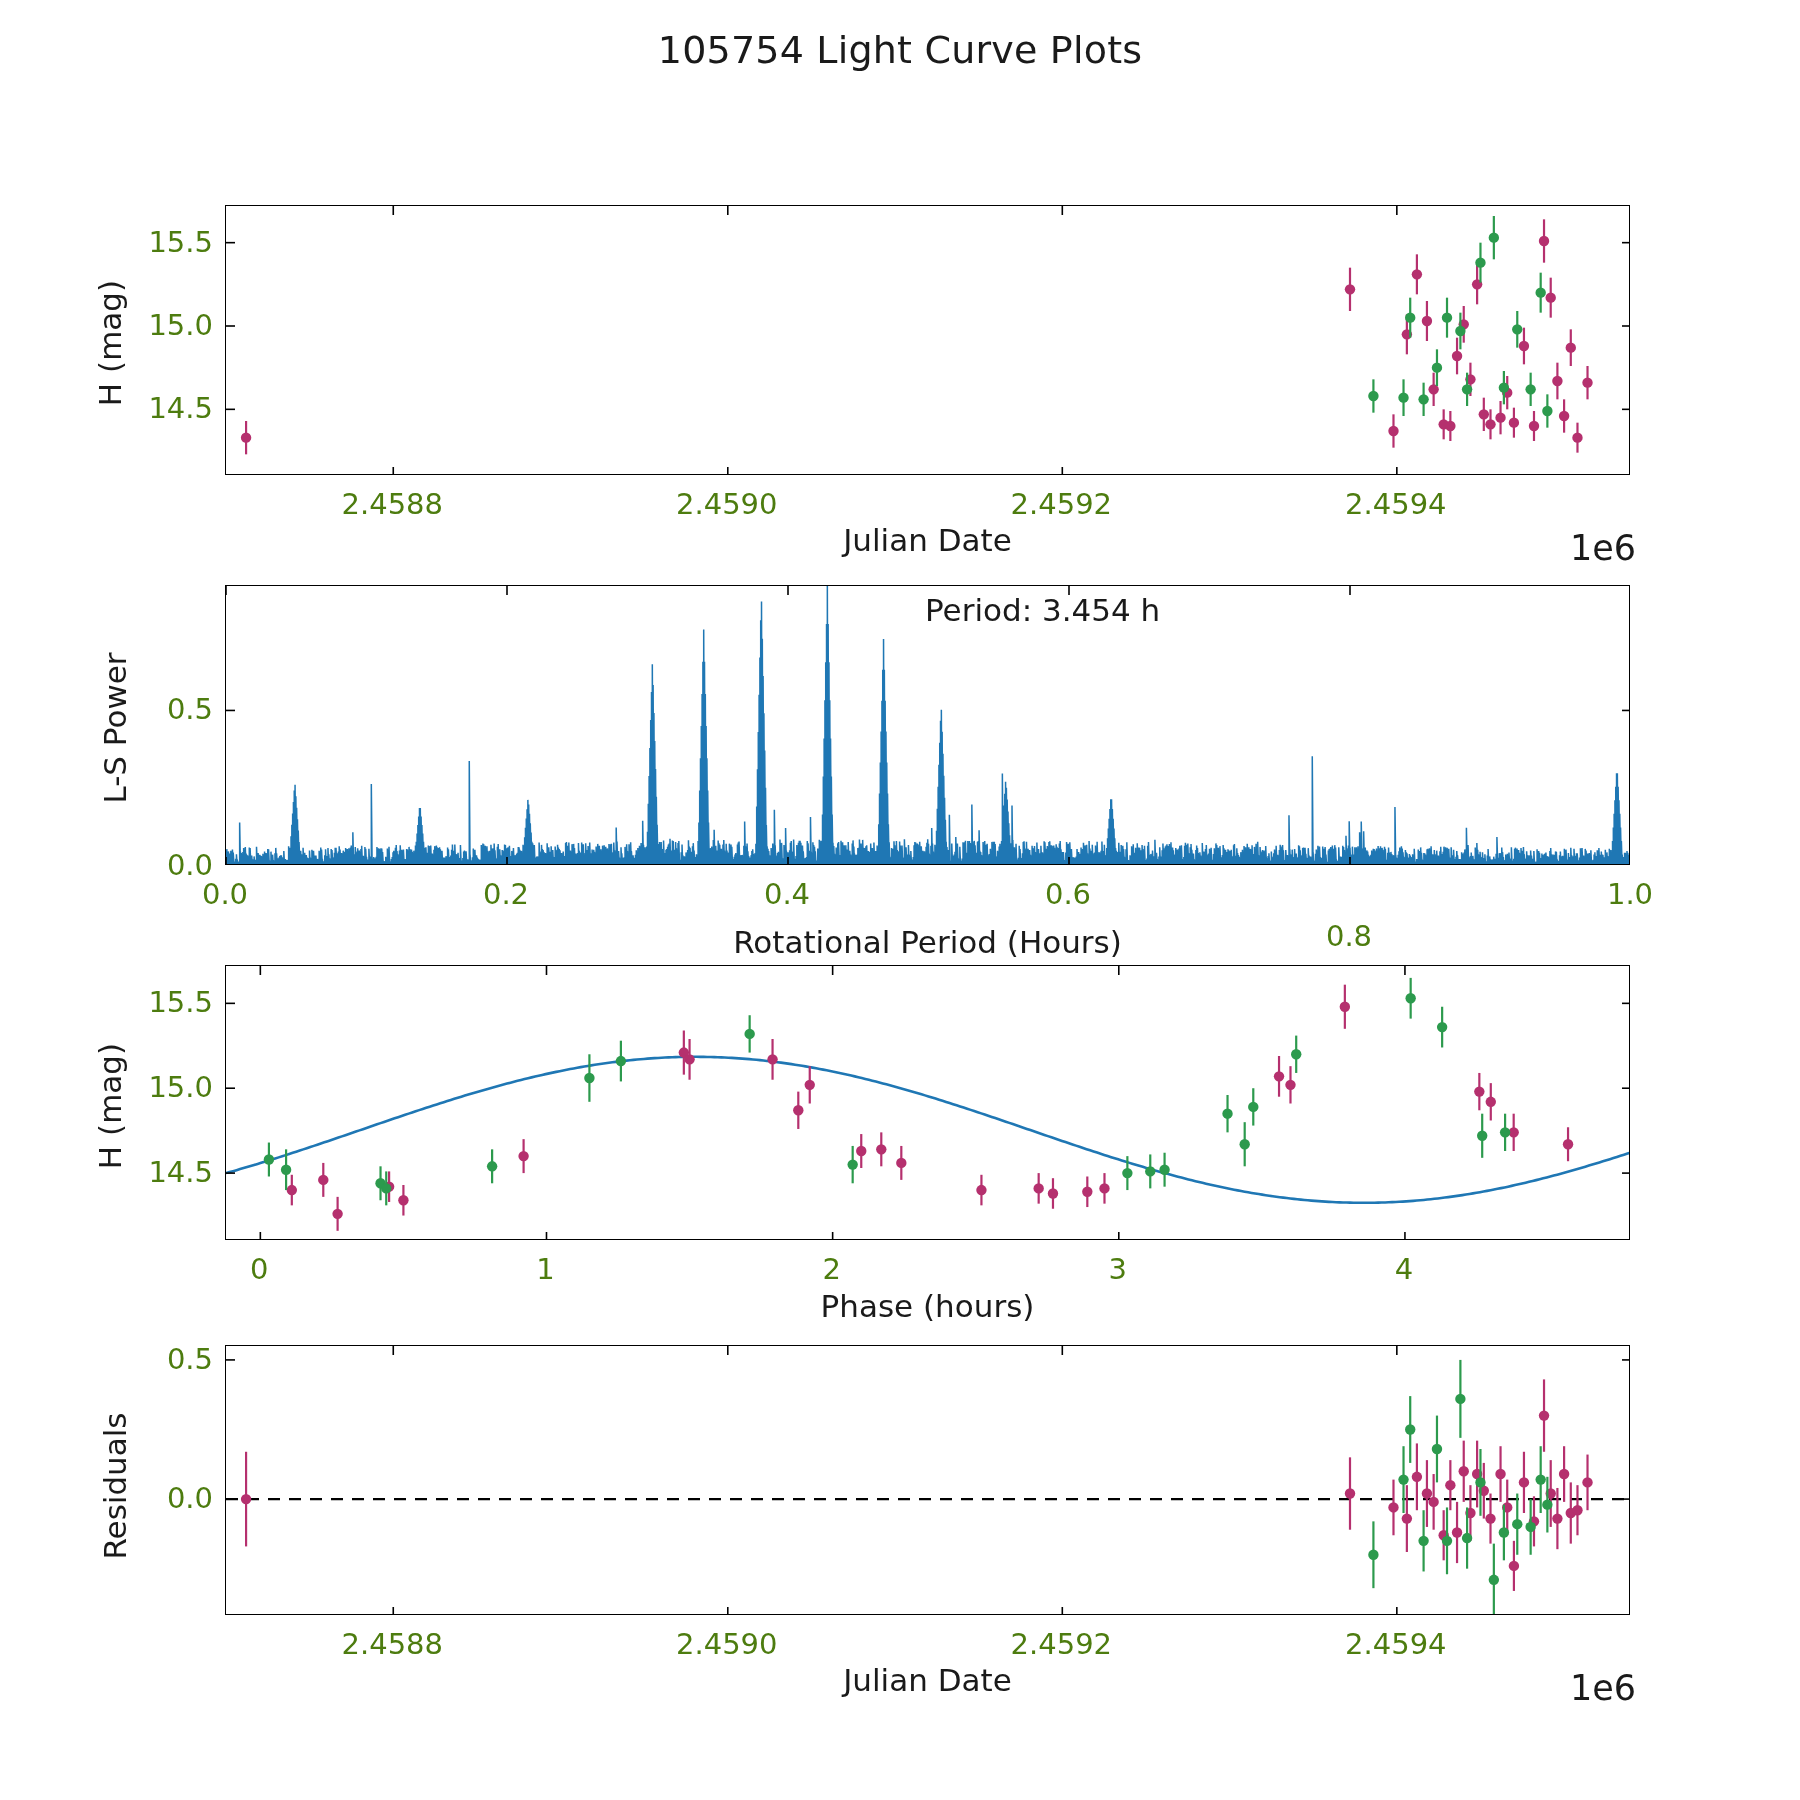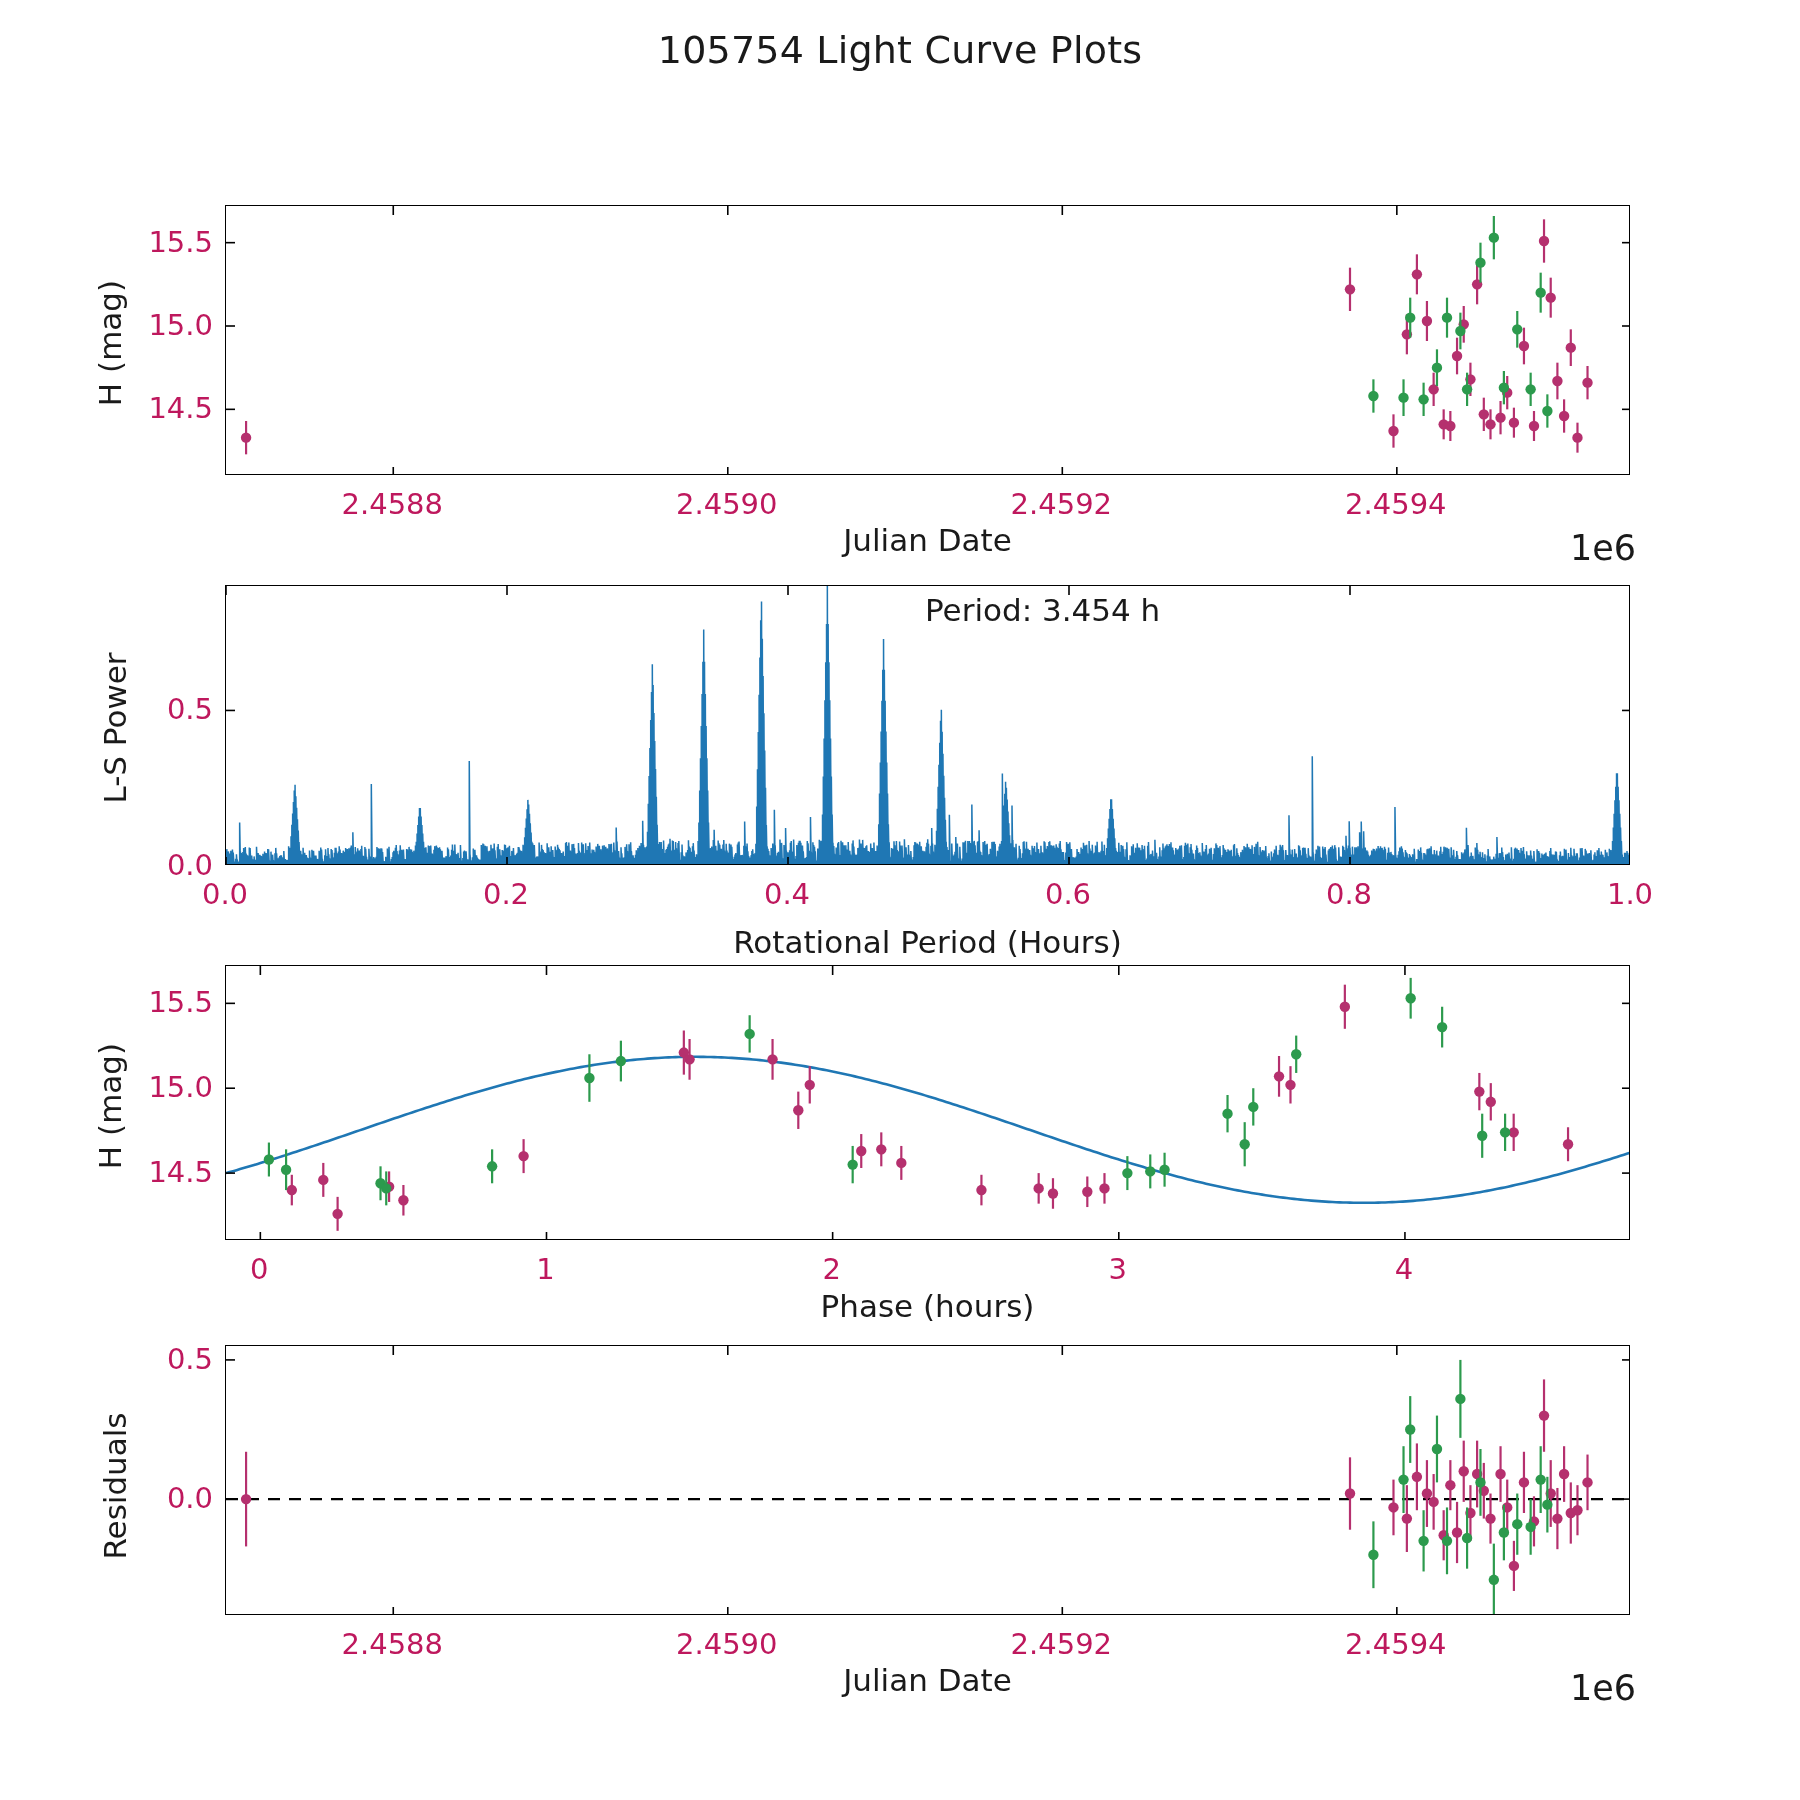--- a/index.html
+++ b/index.html
@@ -49,21 +49,21 @@
   .xlabel {
     position: absolute;
     font-size: 31px;
     color: #1a1a1a;
     white-space: nowrap;
     text-align: center;
   }
   .tick-label {
     position: absolute;
     font-size: 29px;
-    color: #be185d;
+    color: #4d7c0f;
     white-space: nowrap;
   }
   .tick-label.x {
     text-align: center;
     transform: translateX(-50%);
   }
   .tick-label.y {
     text-align: right;
     transform: translateY(-50%);
   }
@@ -237,21 +237,21 @@
         </svg>
     </div>
     <div class="ylabel" style="left:-15px; top:710px; width:260px; text-align:center; transform:rotate(-90deg);">L-S Power</div>
     <div class="xlabel" style="left:225px; top:924px; width:1405px;">Rotational Period (Hours)</div>
     <div class="annot" style="left:925px; top:592px;">Period: 3.454 h</div>
     <div id="ax2-ticks">
         <div class="tick-label x" style="left: 225px; top: 877px;">0.0</div>
         <div class="tick-label x" style="left: 506px; top: 877px;">0.2</div>
         <div class="tick-label x" style="left: 787px; top: 877px;">0.4</div>
         <div class="tick-label x" style="left: 1068px; top: 877px;">0.6</div>
-        <div class="tick-label x" style="left: 1349px; top: 877px;">0.8</div>
+        <div class="tick-label x" style="left: 1349px; top: 919px;">0.8</div>
         <div class="tick-label x" style="left: 1630px; top: 877px;">1.0</div>
         <div class="tick-label y" style="left: 85px; width: 128px; top: 865px;">0.0</div>
         <div class="tick-label y" style="left: 85px; width: 128px; top: 709.444px;">0.5</div>
       </div>
   </div>
 
   <div class="panel">
     <div class="axes" id="ax3" style="left:225px; top:965px; width:1405px; height:275px;">
       <svg id="svg3" width="1405" height="275">
           <path d="M0.00,207.10L3.51,206.12L7.03,205.13L10.54,204.13L14.05,203.12L17.56,202.10L21.08,201.07L24.59,200.03L28.10,198.98L31.61,197.92L35.13,196.85L38.64,195.77L42.15,194.68L45.66,193.59L49.18,192.48L52.69,191.37L56.20,190.25L59.71,189.12L63.22,187.99L66.74,186.85L70.25,185.70L73.76,184.55L77.28,183.39L80.79,182.23L84.30,181.06L87.81,179.89L91.33,178.71L94.84,177.53L98.35,176.34L101.86,175.16L105.38,173.96L108.89,172.77L112.40,171.57L115.91,170.37L119.42,169.17L122.94,167.97L126.45,166.77L129.96,165.56L133.47,164.36L136.99,163.15L140.50,161.95L144.01,160.74L147.52,159.54L151.04,158.34L154.55,157.14L158.06,155.94L161.57,154.74L165.09,153.55L168.60,152.35L172.11,151.17L175.63,149.98L179.14,148.80L182.65,147.62L186.16,146.45L189.67,145.28L193.19,144.12L196.70,142.96L200.21,141.81L203.73,140.66L207.24,139.52L210.75,138.39L214.26,137.26L217.78,136.15L221.29,135.03L224.80,133.93L228.31,132.84L231.83,131.75L235.34,130.67L238.85,129.60L242.36,128.54L245.87,127.49L249.39,126.45L252.90,125.42L256.41,124.40L259.93,123.39L263.44,122.40L266.95,121.41L270.46,120.43L273.98,119.47L277.49,118.52L281.00,117.58L284.51,116.65L288.03,115.74L291.54,114.84L295.05,113.95L298.56,113.08L302.07,112.22L305.59,111.38L309.10,110.55L312.61,109.73L316.13,108.93L319.64,108.14L323.15,107.37L326.66,106.61L330.18,105.87L333.69,105.15L337.20,104.44L340.71,103.74L344.22,103.07L347.74,102.41L351.25,101.76L354.76,101.14L358.28,100.53L361.79,99.94L365.30,99.36L368.81,98.81L372.33,98.27L375.84,97.75L379.35,97.24L382.86,96.76L386.37,96.29L389.89,95.84L393.40,95.41L396.91,95.00L400.43,94.61L403.94,94.23L407.45,93.88L410.96,93.54L414.48,93.23L417.99,92.93L421.50,92.65L425.01,92.39L428.52,92.15L432.04,91.93L435.55,91.73L439.06,91.55L442.57,91.39L446.09,91.25L449.60,91.13L453.11,91.03L456.63,90.95L460.14,90.89L463.65,90.84L467.16,90.82L470.68,90.82L474.19,90.84L477.70,90.87L481.21,90.93L484.73,91.01L488.24,91.11L491.75,91.22L495.26,91.36L498.78,91.52L502.29,91.69L505.80,91.89L509.31,92.11L512.83,92.34L516.34,92.60L519.85,92.87L523.36,93.16L526.88,93.48L530.39,93.81L533.90,94.16L537.41,94.53L540.93,94.92L544.44,95.32L547.95,95.75L551.46,96.19L554.97,96.66L558.49,97.14L562.00,97.64L565.51,98.16L569.03,98.69L572.54,99.24L576.05,99.82L579.56,100.40L583.08,101.01L586.59,101.63L590.10,102.27L593.61,102.93L597.13,103.60L600.64,104.29L604.15,105.00L607.66,105.72L611.17,106.46L614.69,107.21L618.20,107.98L621.71,108.76L625.23,109.56L628.74,110.37L632.25,111.20L635.76,112.04L639.27,112.90L642.79,113.77L646.30,114.65L649.81,115.55L653.32,116.46L656.84,117.39L660.35,118.32L663.86,119.27L667.38,120.23L670.89,121.20L674.40,122.19L677.91,123.18L681.43,124.19L684.94,125.21L688.45,126.23L691.96,127.27L695.48,128.32L698.99,129.38L702.50,130.45L706.01,131.52L709.52,132.61L713.04,133.70L716.55,134.80L720.06,135.91L723.58,137.03L727.09,138.15L730.60,139.29L734.11,140.42L737.63,141.57L741.14,142.72L744.65,143.88L748.16,145.04L751.68,146.20L755.19,147.38L758.70,148.55L762.21,149.73L765.73,150.92L769.24,152.10L772.75,153.30L776.26,154.49L779.77,155.69L783.29,156.88L786.80,158.08L790.31,159.29L793.83,160.49L797.34,161.69L800.85,162.90L804.36,164.10L807.87,165.31L811.39,166.51L814.90,167.72L818.41,168.92L821.92,170.12L825.44,171.32L828.95,172.52L832.46,173.71L835.97,174.91L839.49,176.09L843.00,177.28L846.51,178.46L850.02,179.64L853.54,180.82L857.05,181.99L860.56,183.15L864.08,184.31L867.59,185.46L871.10,186.61L874.61,187.75L878.13,188.89L881.64,190.02L885.15,191.14L888.66,192.25L892.18,193.36L895.69,194.45L899.20,195.54L902.71,196.62L906.23,197.70L909.74,198.76L913.25,199.81L916.76,200.85L920.28,201.89L923.79,202.91L927.30,203.92L930.81,204.92L934.32,205.91L937.84,206.89L941.35,207.86L944.86,208.81L948.37,209.76L951.89,210.69L955.40,211.60L958.91,212.51L962.43,213.40L965.94,214.28L969.45,215.14L972.96,215.99L976.48,216.83L979.99,217.65L983.50,218.45L987.01,219.24L990.53,220.02L994.04,220.78L997.55,221.53L1001.06,222.26L1004.57,222.97L1008.09,223.67L1011.60,224.35L1015.11,225.02L1018.63,225.66L1022.14,226.30L1025.65,226.91L1029.16,227.51L1032.67,228.09L1036.19,228.65L1039.70,229.19L1043.21,229.72L1046.72,230.23L1050.24,230.72L1053.75,231.19L1057.26,231.65L1060.77,232.08L1064.29,232.50L1067.80,232.90L1071.31,233.28L1074.82,233.64L1078.34,233.98L1081.85,234.30L1085.36,234.61L1088.88,234.89L1092.39,235.15L1095.90,235.40L1099.41,235.62L1102.92,235.83L1106.44,236.02L1109.95,236.18L1113.46,236.33L1116.98,236.46L1120.49,236.57L1124.00,236.65L1127.51,236.72L1131.02,236.77L1134.54,236.80L1138.05,236.81L1141.56,236.79L1145.08,236.76L1148.59,236.71L1152.10,236.64L1155.61,236.55L1159.13,236.44L1162.64,236.31L1166.15,236.16L1169.66,235.99L1173.17,235.80L1176.69,235.59L1180.20,235.36L1183.71,235.11L1187.22,234.84L1190.74,234.55L1194.25,234.25L1197.76,233.92L1201.27,233.57L1204.79,233.21L1208.30,232.83L1211.81,232.43L1215.33,232.01L1218.84,231.57L1222.35,231.11L1225.86,230.63L1229.37,230.14L1232.89,229.63L1236.40,229.10L1239.91,228.55L1243.42,227.98L1246.94,227.40L1250.45,226.80L1253.96,226.18L1257.48,225.55L1260.99,224.90L1264.50,224.23L1268.01,223.55L1271.53,222.84L1275.04,222.13L1278.55,221.40L1282.06,220.65L1285.58,219.88L1289.09,219.10L1292.60,218.31L1296.11,217.50L1299.63,216.68L1303.14,215.84L1306.65,214.99L1310.16,214.12L1313.68,213.24L1317.19,212.35L1320.70,211.44L1324.21,210.52L1327.72,209.59L1331.24,208.64L1334.75,207.69L1338.26,206.72L1341.77,205.74L1345.29,204.75L1348.80,203.74L1352.31,202.73L1355.83,201.70L1359.34,200.67L1362.85,199.62L1366.36,198.57L1369.88,197.50L1373.39,196.43L1376.90,195.35L1380.41,194.26L1383.92,193.16L1387.44,192.05L1390.95,190.94L1394.46,189.81L1397.98,188.68L1401.49,187.55L1405.00,186.41" fill="none" stroke="#1f77b4" stroke-width="2.6"></path>

